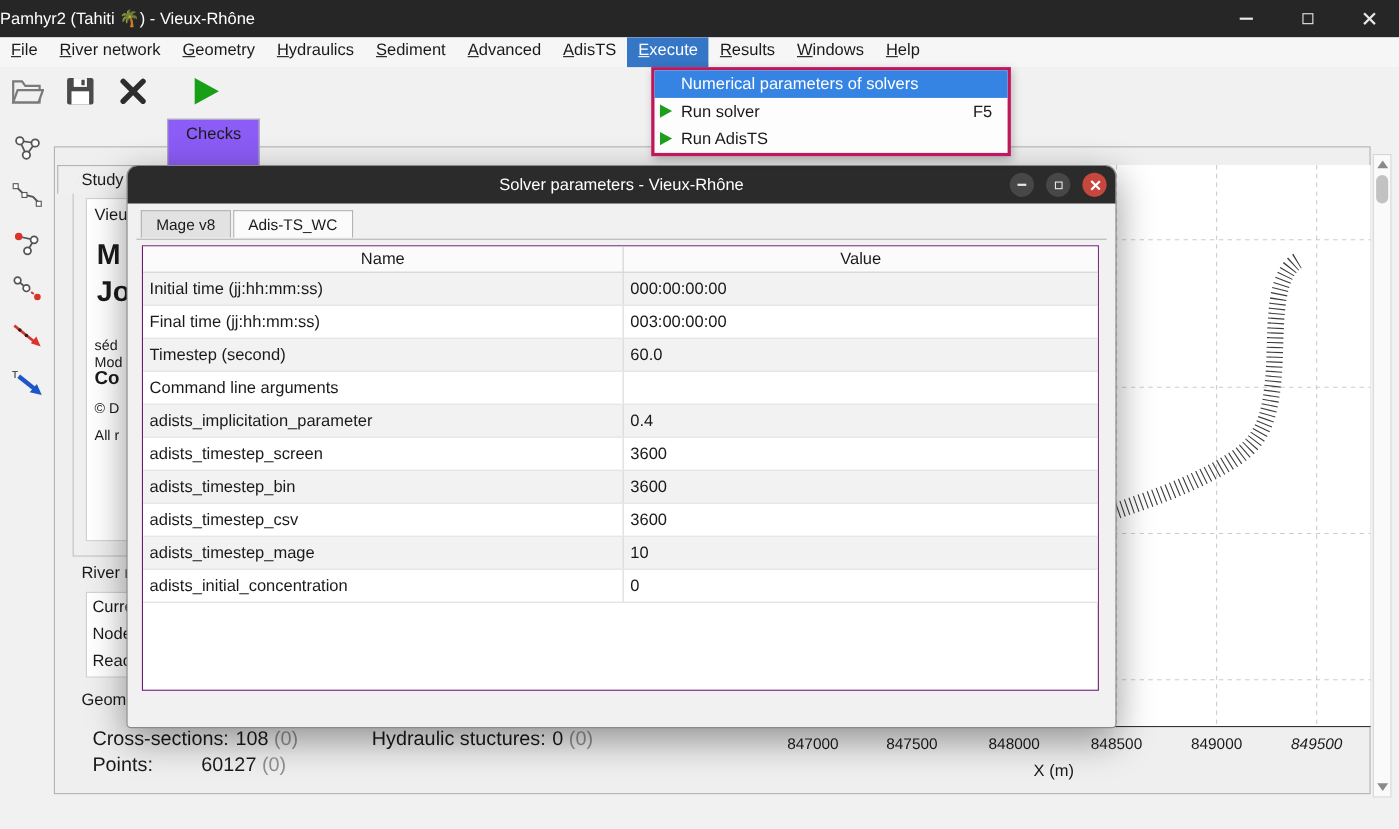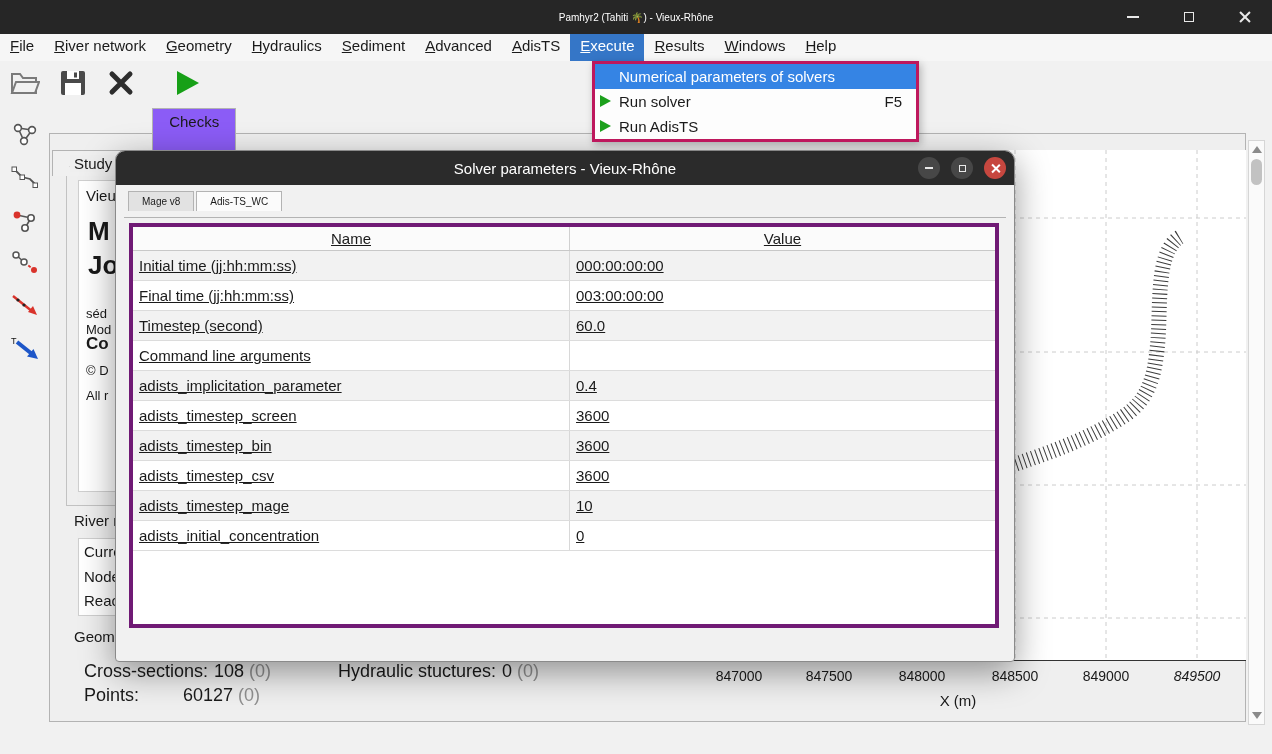--- a/index.html
+++ b/index.html
@@ -3,22 +3,22 @@
 <meta charset="utf-8">
 <style>
   * { box-sizing: border-box; }
   html,body { margin:0; padding:0; }
   body {
     width:1272px; height:754px; position:relative; overflow:hidden;
     background:#f1f1f1; font-family:"Liberation Sans", sans-serif; color:#1a1a1a;
   }
   
   .titlebar { position:absolute; left:0; top:0; width:100%; height:34px;
-    background:#262626; color:#fff; display:flex; align-items:center; justify-content:center;
-    font-size:10px; }
+    background:#262626; color:#fff; display:flex; align-items:center; justify-content:flex-start;
+    font-size:15px; }
   .win-controls { position:absolute; right:10px; top:0; height:34px; display:flex; align-items:center; gap:22px; }
   .wc-min { width:12px; height:2px; background:#e8e8e8; }
   .wc-max { width:10px; height:10px; border:1.5px solid #e8e8e8; }
   .wc-close { width:12px; height:12px; position:relative; }
   .wc-close::before,.wc-close::after { content:""; position:absolute; left:5px; top:-1px; width:2px; height:14px; background:#e8e8e8; }
   .wc-close::before { transform:rotate(45deg);} .wc-close::after { transform:rotate(-45deg);}
   
   .menubar { position:absolute; left:0; top:34px; width:100%; height:27px; background:#f6f6f6;
     display:flex; align-items:stretch; font-size:15px; }
   .menu-item { display:inline-block; padding:3px 10px; cursor:default; }
@@ -74,25 +74,25 @@
     display:flex; align-items:center; justify-content:center; font-size:15px; position:relative; }
   .dlg-controls { position:absolute; right:8px; top:6px; display:flex; gap:11px; }
   .dlg-btn { width:22px; height:22px; border-radius:50%; display:flex; align-items:center; justify-content:center; }
   .dlg-btn.gray { background:#474747; }
   .dlg-btn.red { background:#c7473f; }
   .g-min { width:8px; height:2px; background:#e8e8e8; }
   .g-max { width:7px; height:7px; border:1.5px solid #e8e8e8; }
   .g-close { width:9px; height:9px; position:relative; }
   .g-close::before,.g-close::after { content:""; position:absolute; left:4px; top:-1px; width:1.6px; height:11px; background:#fff; }
   .g-close::before { transform:rotate(45deg);} .g-close::after { transform:rotate(-45deg);}
-  .dlg-tabs { position:absolute; left:12px; top:40px; display:flex; font-size:10px; z-index:2; }
+  .dlg-tabs { position:absolute; left:12px; top:40px; display:flex; font-size:14px; z-index:2; }
   .dtab { padding:4px 13px; border:1px solid #b3b3b3; border-bottom:none; background:#e2e2e2; margin-right:2px; }
   .dtab.active { background:#fbfbfb; }
   .dlg-paneline { position:absolute; left:8px; right:8px; top:66px; border-top:1px solid #b3b3b3; }
-  .dlg-table { position:absolute; left:13px; right:15px; top:72px; bottom:33px; background:#fff; border:4px solid #701a75; overflow:hidden;text-decoration:underline; }
+  .dlg-table { position:absolute; left:13px; right:15px; top:72px; bottom:33px; background:#fff; border:1px solid #701a75; overflow:hidden; }
   .thead { display:grid; grid-template-columns:437px 1fr; height:24px; background:#fbfbfb; border-bottom:1px solid #c8c8c8; font-size:15px; }
   .thead > div { display:flex; align-items:center; justify-content:center; border-right:1px solid #d0d0d0; }
   .thead > div:last-child { border-right:none; }
   .trow { display:grid; grid-template-columns:437px 1fr; height:30px; border-bottom:1px solid #dcdcdc; font-size:15px; background:#fff; }
   .trow:nth-of-type(even) { background:#f2f2f2; }
   .tcell { display:flex; align-items:center; padding-left:6px; border-right:1px solid #d8d8d8; overflow:hidden; white-space:nowrap; }
   .tcell:last-child { border-right:none; }
 </style>
 </head>
 <body>

